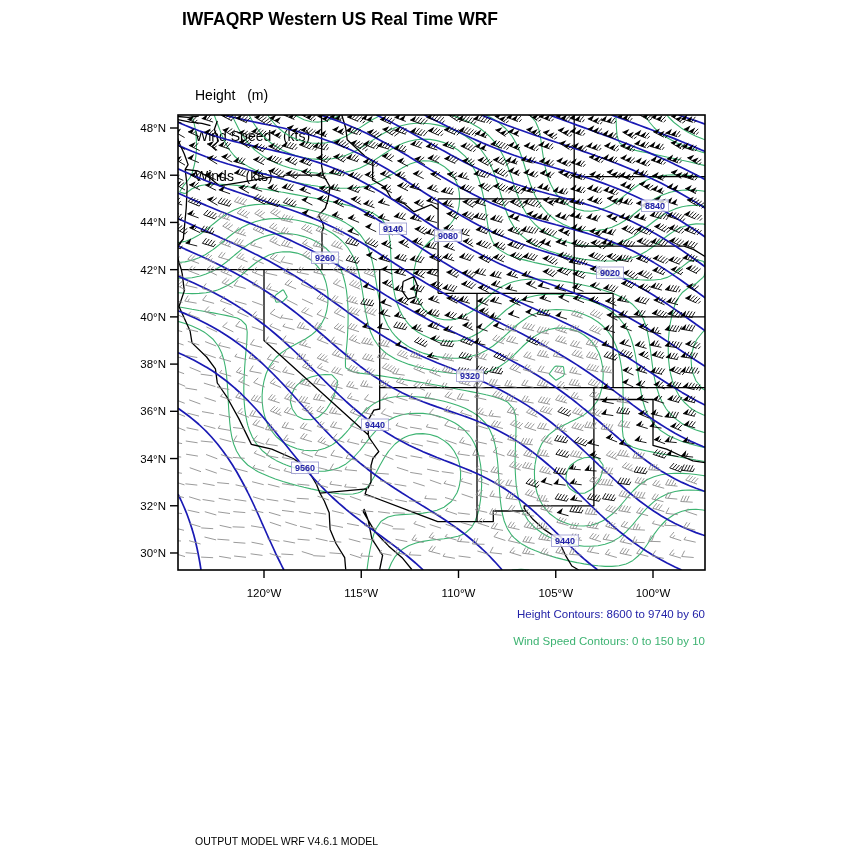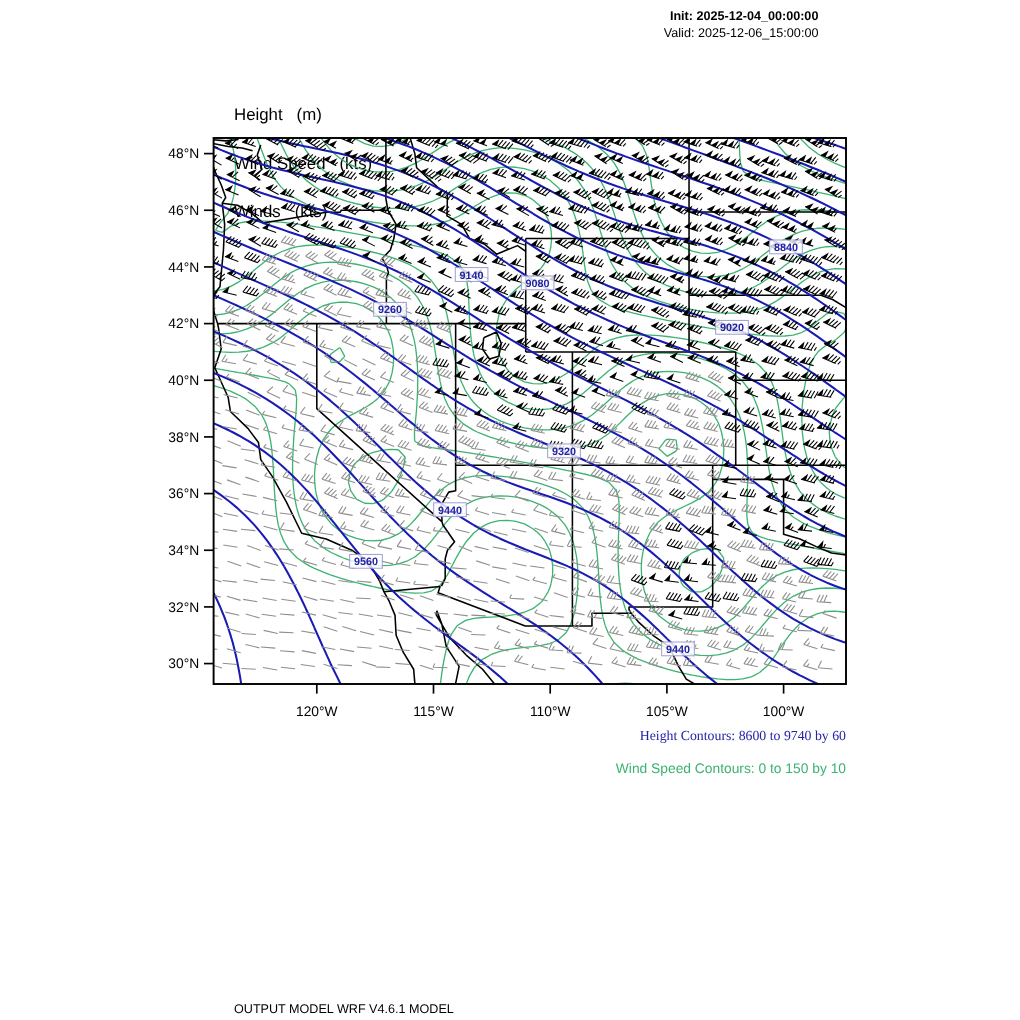--- a/index.html
+++ b/index.html
@@ -5,33 +5,30 @@
   html,body{margin:0;padding:0;background:#fff;}
   .page{position:relative;width:850px;height:850px;background:#ffffff;overflow:hidden;
         font-family:"Liberation Sans", sans-serif;color:#000;}
   .title{position:absolute;left:340px;top:9px;transform:translateX(-50%);
          font-size:17.5px;font-weight:bold;white-space:nowrap;}
   .run-info{position:absolute;right:168px;top:8px;text-align:right;
             font-size:10.5px;line-height:13.5px;white-space:nowrap;}
   .run-info .init{font-weight:bold;}
   .legend{position:absolute;left:195px;top:62px;font-size:14px;line-height:13.5px;white-space:pre;}
   .cinfo{position:absolute;right:145px;font-size:11.5px;white-space:nowrap;}
-  .cinfo.height{top:608px;color:#2323a8;font-family:Liberation Serif, serif;}
+  .cinfo.height{top:608px;color:#2323a8;}
   .cinfo.wind{top:635px;color:#3cb371;}
   .footer{position:absolute;left:195px;top:808px;font-size:10.5px;line-height:13.5px;white-space:pre;}
   svg{position:absolute;left:0;top:0;}
 </style>
 </head>
 <body>
 
 <div class="page">
-  <div class="run-info">
-    <div class="init">Init: 2025-12-04_00:00:00</div>
-    <div class="valid">Valid: 2025-12-06_15:00:00</div>
-  </div>
+  <div class="title">IWFAQRP Western US Real Time WRF</div>
   <div class="legend">
     <div>Height   (m)</div>
     <div>Wind Speed   (kts)</div>
     <div>Winds   (kts)</div>
   </div>
 
   <svg id="map-svg" width="850" height="850">
       <defs>
         <clipPath id="mc">
           <rect x="178" y="115" width="527" height="455"></rect>

